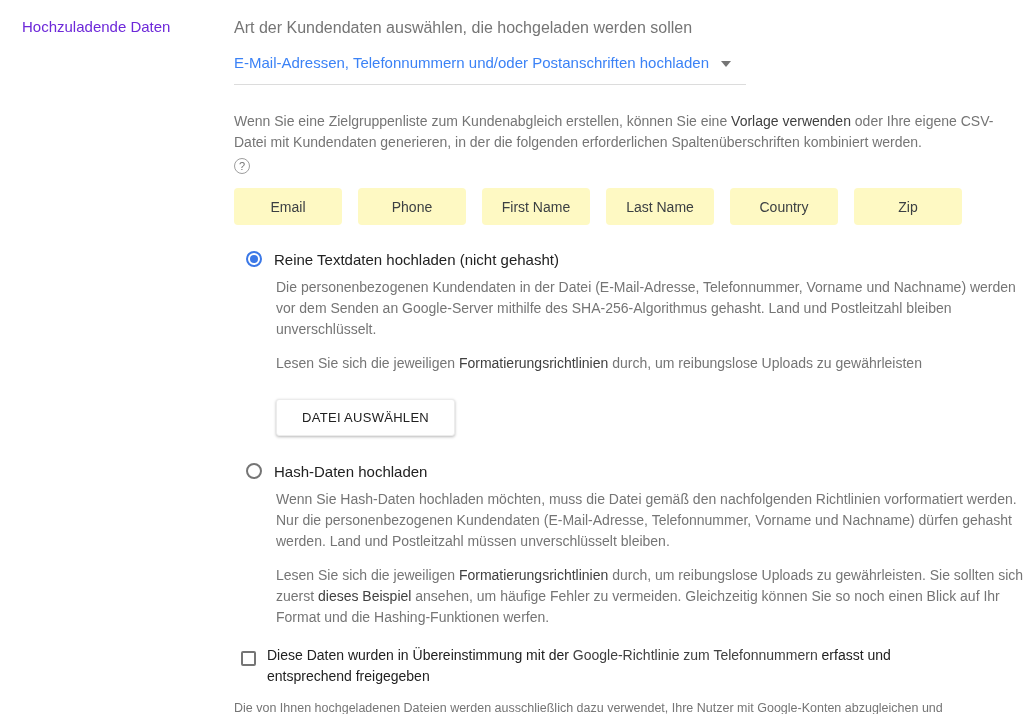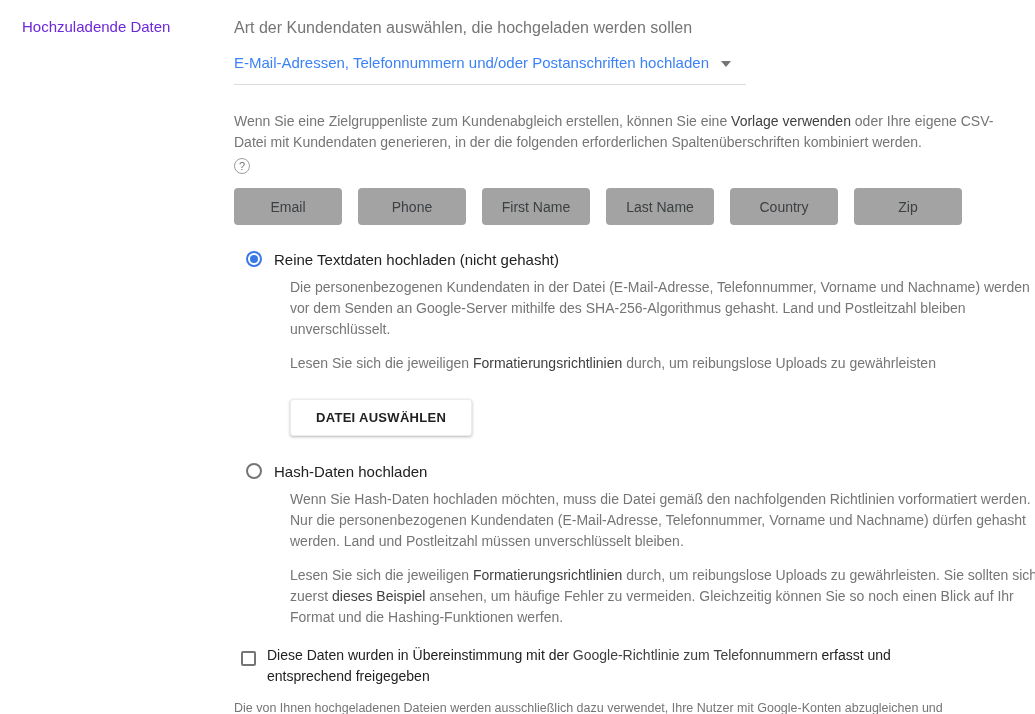--- a/index.html
+++ b/index.html
@@ -25,39 +25,39 @@
   .dropdown-underline { margin-top:13px; height:1px; background:#dcdcdc; width:512px; }
 
   .intro { margin-top:26px; width:778px; font-size:14px; color:#757575; line-height:21px; }
   a.lnk { color:#404040; text-decoration:none; cursor:pointer; }
 
   .help-icon { margin-top:5px; width:16px; height:16px; border:1px solid #9e9e9e;
                border-radius:50%; color:#757575; font-size:11px; line-height:14px;
                text-align:center; cursor:pointer; }
 
   .chips { margin-top:14px; display:flex; gap:16px; }
-  .chip { width:108px; height:37px; background:#a3a3a3; border-radius:4px;
+  .chip { width:108px; height:37px; background:#fef9c3; border-radius:4px;
           display:flex; align-items:center; justify-content:center;
           font-size:14px; color:#3c4043; }
 
   .radio-row { display:flex; margin-top:26px; cursor:pointer; }
   .radio-outer { width:16px; height:16px; border-radius:50%; border:2px solid #757575;
                  margin:0 12px 0 12px; flex:0 0 16px; position:relative; }
   .radio-outer.checked { border-color:#3b78e7; }
   .radio-outer.checked::after { content:""; position:absolute; left:2px; top:2px;
                  width:8px; height:8px; border-radius:50%; background:#3b78e7; }
   .radio-label { font-size:15px; color:#212121; }
 
-  .indent { margin-left:56px; }
+  .indent { margin-left:42px; }
   .desc { margin-top:9px; width:748px; font-size:14px; color:#757575; line-height:21px; }
   .guide { margin-top:13px; width:748px; font-size:14px; color:#757575; line-height:21px; }
 
   .file-btn { margin-top:25px; display:inline-block; background:#fff;
               border:1px solid #ececec; border-radius:3px; padding:10px 25px;
-              font-family:"Liberation Sans", sans-serif; font-size:13px; font-weight:bold;
+              font-family:"Liberation Sans", sans-serif; font-size:13px; font-weight:normal;
               letter-spacing:.3px; color:#212121; cursor:pointer;
               box-shadow:0 1px 3px rgba(0,0,0,.28); }
 
   .radio-row.second { margin-top:27px; }
 
   .consent { display:flex; margin-top:17px; align-items:flex-start; }
   .checkbox { width:15px; height:15px; border:2px solid #757575; border-radius:2px;
               margin:6px 11px 0 7px; flex:0 0 15px; cursor:pointer; background:#fff; }
   .consent-label { font-size:14px; color:#212121; line-height:21px; max-width:685px; cursor:pointer; }
 

